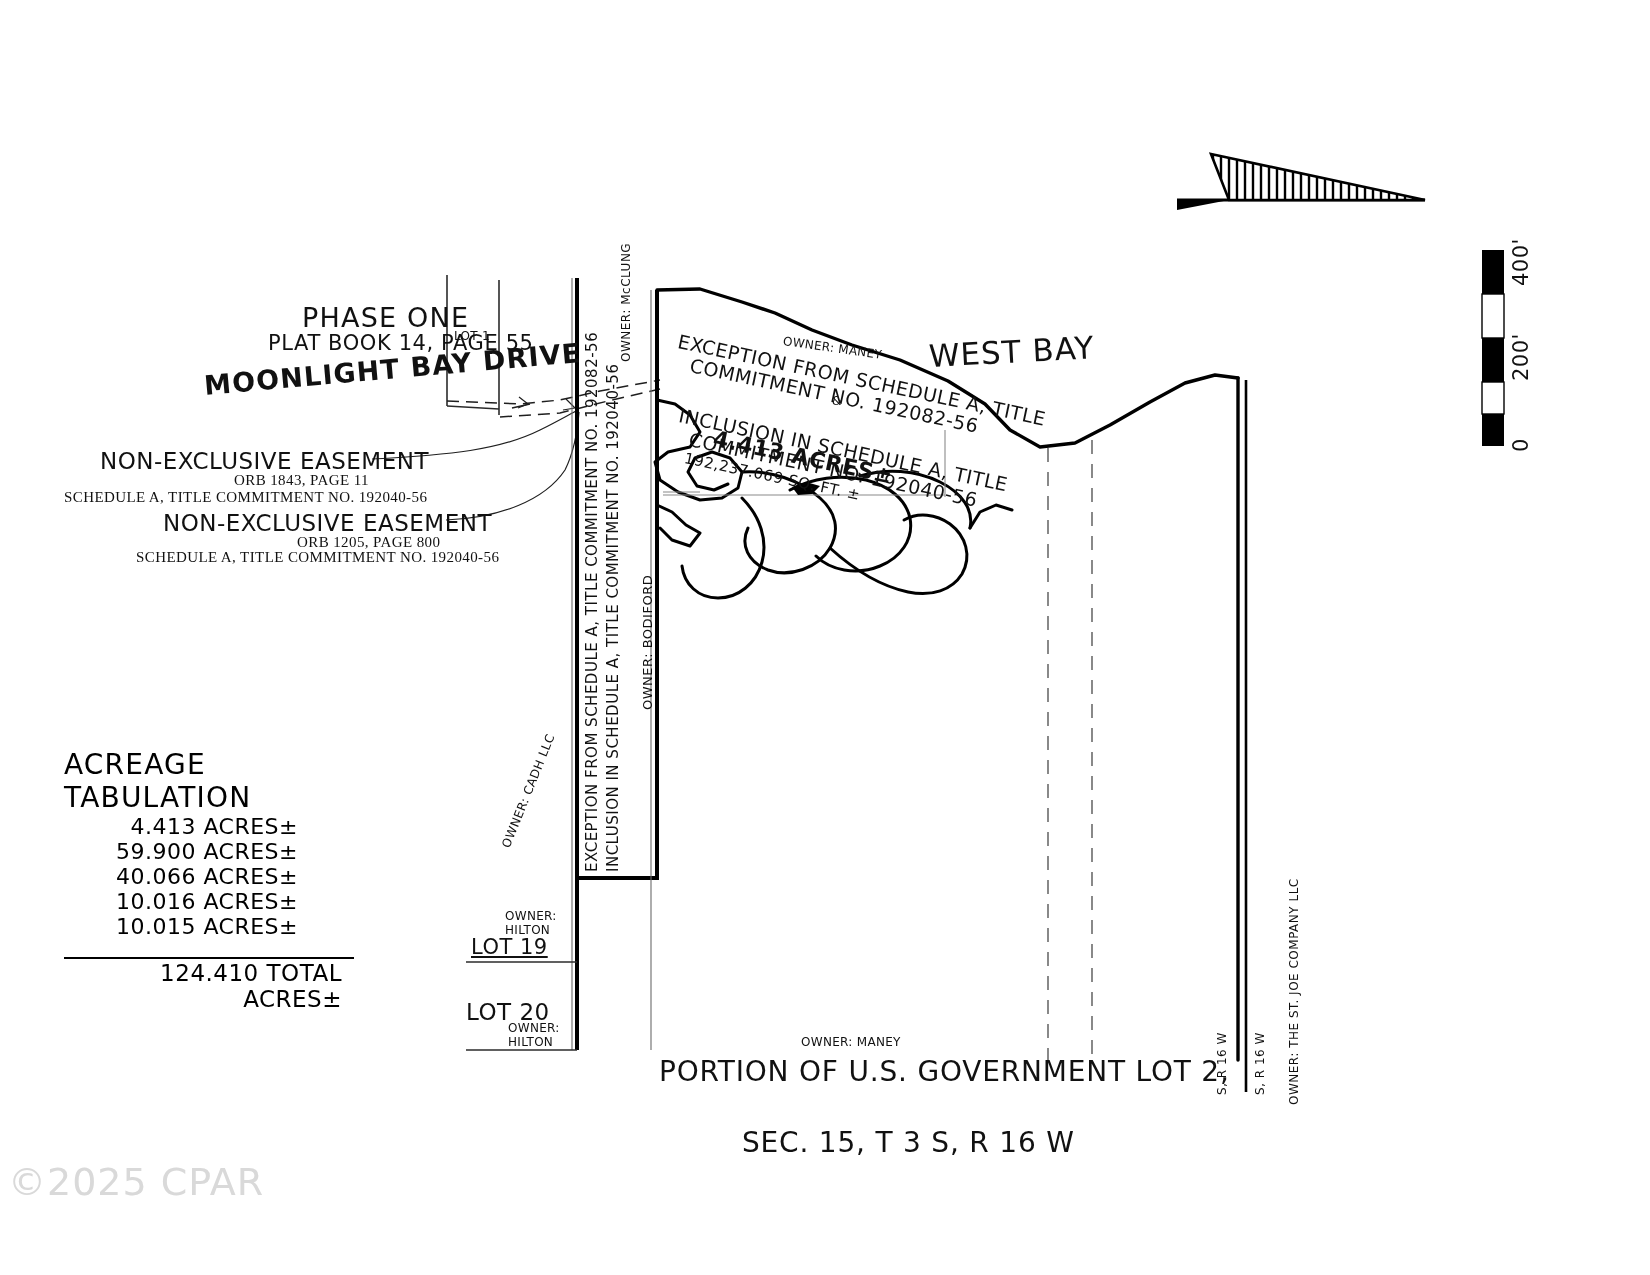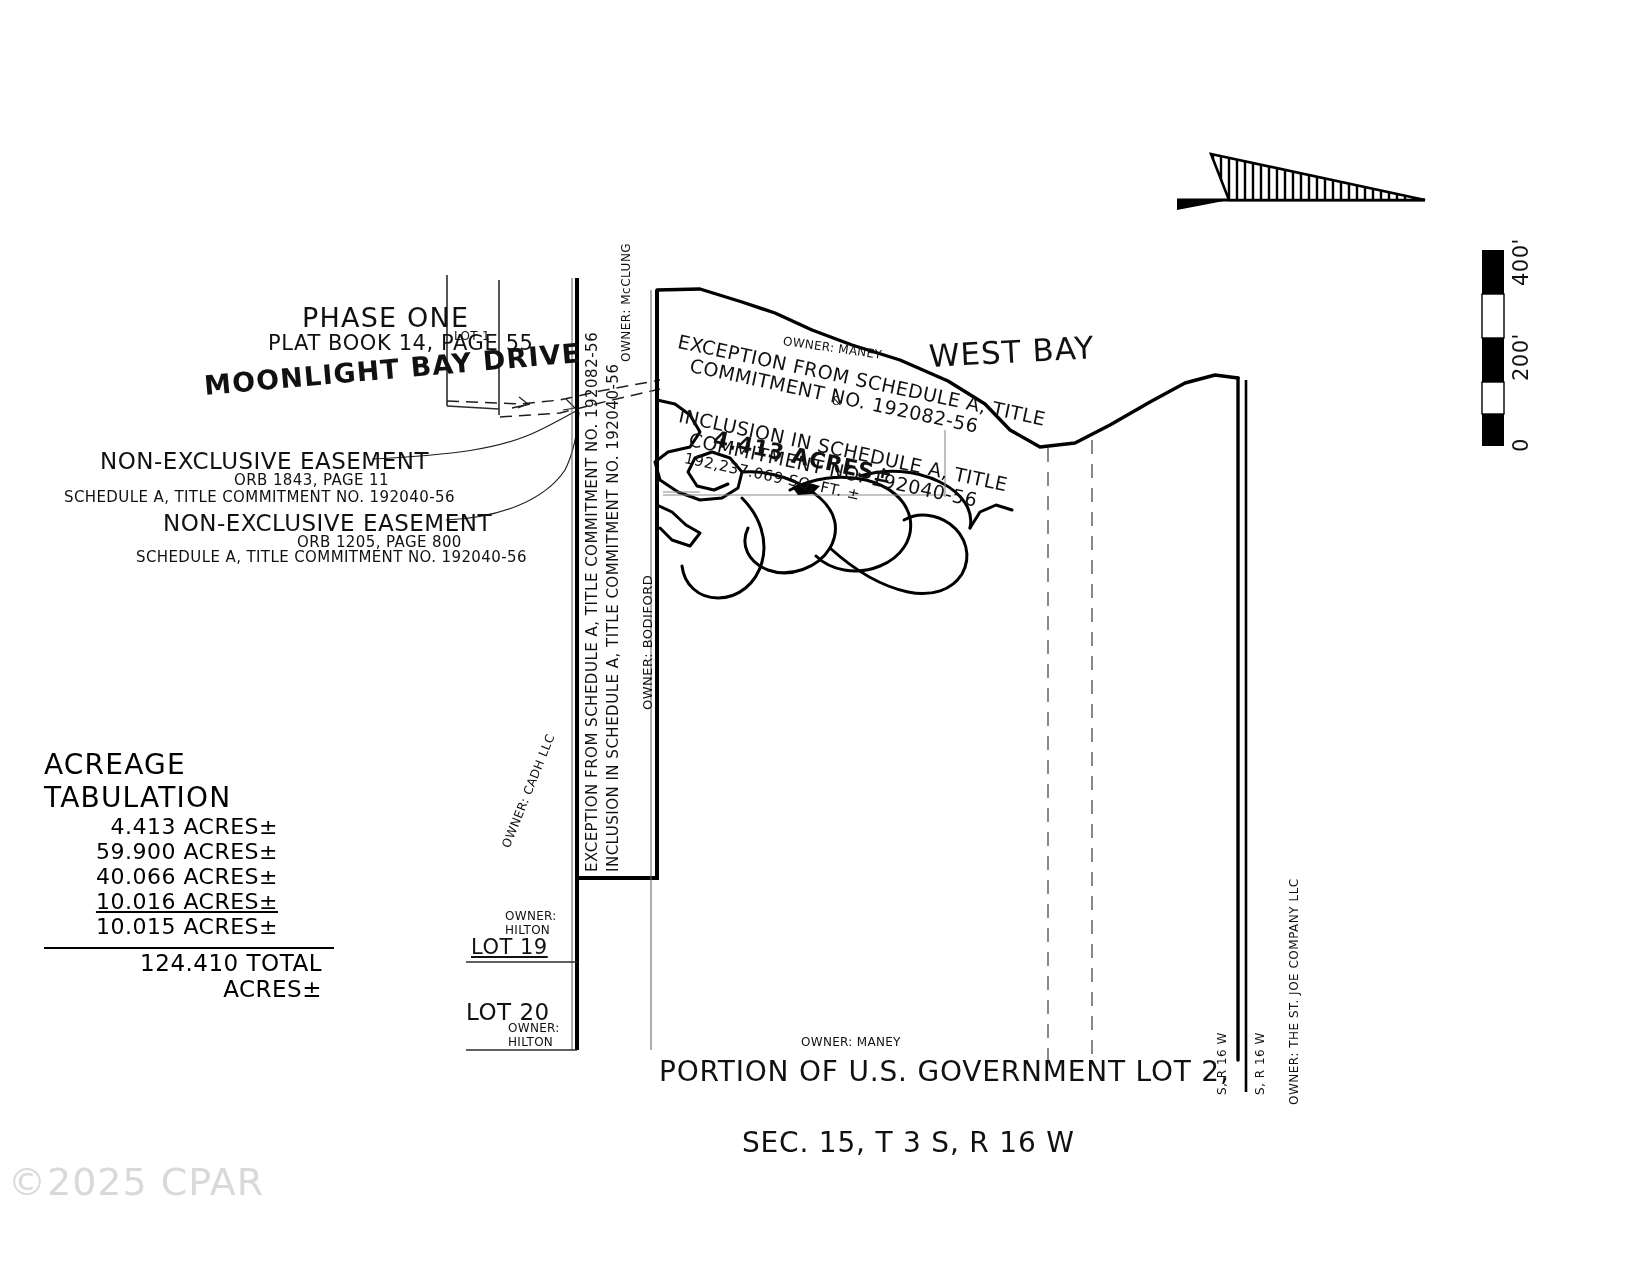--- a/index.html
+++ b/index.html
@@ -4,21 +4,21 @@
 <style>
   html,body{margin:0;padding:0;background:#ffffff;}
   body{width:1650px;height:1275px;position:relative;overflow:hidden;
        font-family:"DejaVu Sans","Liberation Sans",sans-serif;color:#000;}
   .stage{position:absolute;left:0;top:0;width:1650px;height:1275px;}
   .svgroot{position:absolute;left:0;top:0;}
   .t{position:absolute;white-space:pre;color:#111;line-height:1.05;}
   .cap{font-family:"DejaVu Sans","Liberation Sans",sans-serif;letter-spacing:.5px;}
   .big{font-size:27px;font-weight:400;letter-spacing:1.2px;}
   .med{font-size:21px;letter-spacing:.6px;}
-  .sml{font-size:15px;letter-spacing:.4px;}
+  .sml{font-size:15px;letter-spacing:.4px;font-family:Liberation Serif, serif;}
   .xs{font-size:12px;letter-spacing:.3px;}
   .bold{font-weight:700;}
   .rot90{transform-origin:0 0;}
   .title-blk{text-align:center;}
   #acreage .row{display:block;text-align:right;}
   #acreage .total{border-top:2px solid #000;padding-top:1px;}
   .wm{position:absolute;left:8px;top:1160px;font-size:38px;color:#d9d9d9;
       letter-spacing:1px;font-family:"DejaVu Sans","Liberation Sans",sans-serif;}
 </style>
 </head>
@@ -169,28 +169,28 @@
   <div class="t cap big bold" style="left:203px;top:372px;transform:rotate(-5deg);transform-origin:0 0;">MOONLIGHT BAY DRIVE</div>
 
   <div class="t cap" style="left:100px;top:449px;font-size:23px;">NON-EXCLUSIVE EASEMENT</div>
   <div class="t cap sml" style="left:234px;top:473px;">ORB 1843, PAGE 11</div>
   <div class="t cap sml" style="left:64px;top:490px;">SCHEDULE A, TITLE COMMITMENT NO. 192040-56</div>
 
   <div class="t cap" style="left:163px;top:511px;font-size:23px;">NON-EXCLUSIVE EASEMENT</div>
   <div class="t cap sml" style="left:297px;top:535px;">ORB 1205, PAGE 800</div>
   <div class="t cap sml" style="left:136px;top:550px;">SCHEDULE A, TITLE COMMITMENT NO. 192040-56</div>
 
-  <div id="acreage" style="position:absolute;left:44px;top:748px;width:290px;">
+  <div id="acreage" style="position:absolute;left:64px;top:748px;width:290px;">
     <div class="cap" style="font-size:28px;letter-spacing:1.2px;text-align:left;">ACREAGE TABULATION</div>
     <div class="cap row" style="font-size:22px;padding-right:56px;">4.413 ACRES±</div>
     <div class="cap row" style="font-size:22px;padding-right:56px;">59.900 ACRES±</div>
     <div class="cap row" style="font-size:22px;padding-right:56px;">40.066 ACRES±</div>
-    <div class="cap row" style="font-size:22px;padding-right:56px;text-decoration:underline;">10.016 ACRES±</div>
+    <div class="cap row" style="font-size:22px;padding-right:56px;">10.016 ACRES±</div>
     <div class="cap row" style="font-size:22px;padding-right:56px;">10.015 ACRES±</div>
-    <div class="cap row total" style="font-size:23px;padding-right:12px;margin-top:8px;">124.410 TOTAL ACRES±</div>
+    <div class="cap row total" style="font-size:23px;padding-right:12px;margin-top:18px;">124.410 TOTAL ACRES±</div>
   </div>
 
   <div class="t cap" style="left:928px;top:340px;font-size:31px;letter-spacing:1px;transform:rotate(-3deg);transform-origin:0 0;">WEST BAY</div>
 
   <div class="t cap xs" style="left:784px;top:335px;transform:rotate(8deg);transform-origin:0 0;">OWNER: MANEY</div>
 
   <div class="t cap" style="left:680px;top:332px;font-size:19px;transform:rotate(12deg);transform-origin:0 0;">EXCEPTION FROM SCHEDULE A, TITLE</div>
   <div class="t cap" style="left:692px;top:356px;font-size:19px;transform:rotate(12deg);transform-origin:0 0;">COMMITMENT NO. 192082-56</div>
   <div class="t cap xs" style="left:832px;top:395px;">&amp;</div>
   <div class="t cap" style="left:681px;top:406px;font-size:19px;transform:rotate(12deg);transform-origin:0 0;">INCLUSION IN SCHEDULE A, TITLE</div>

